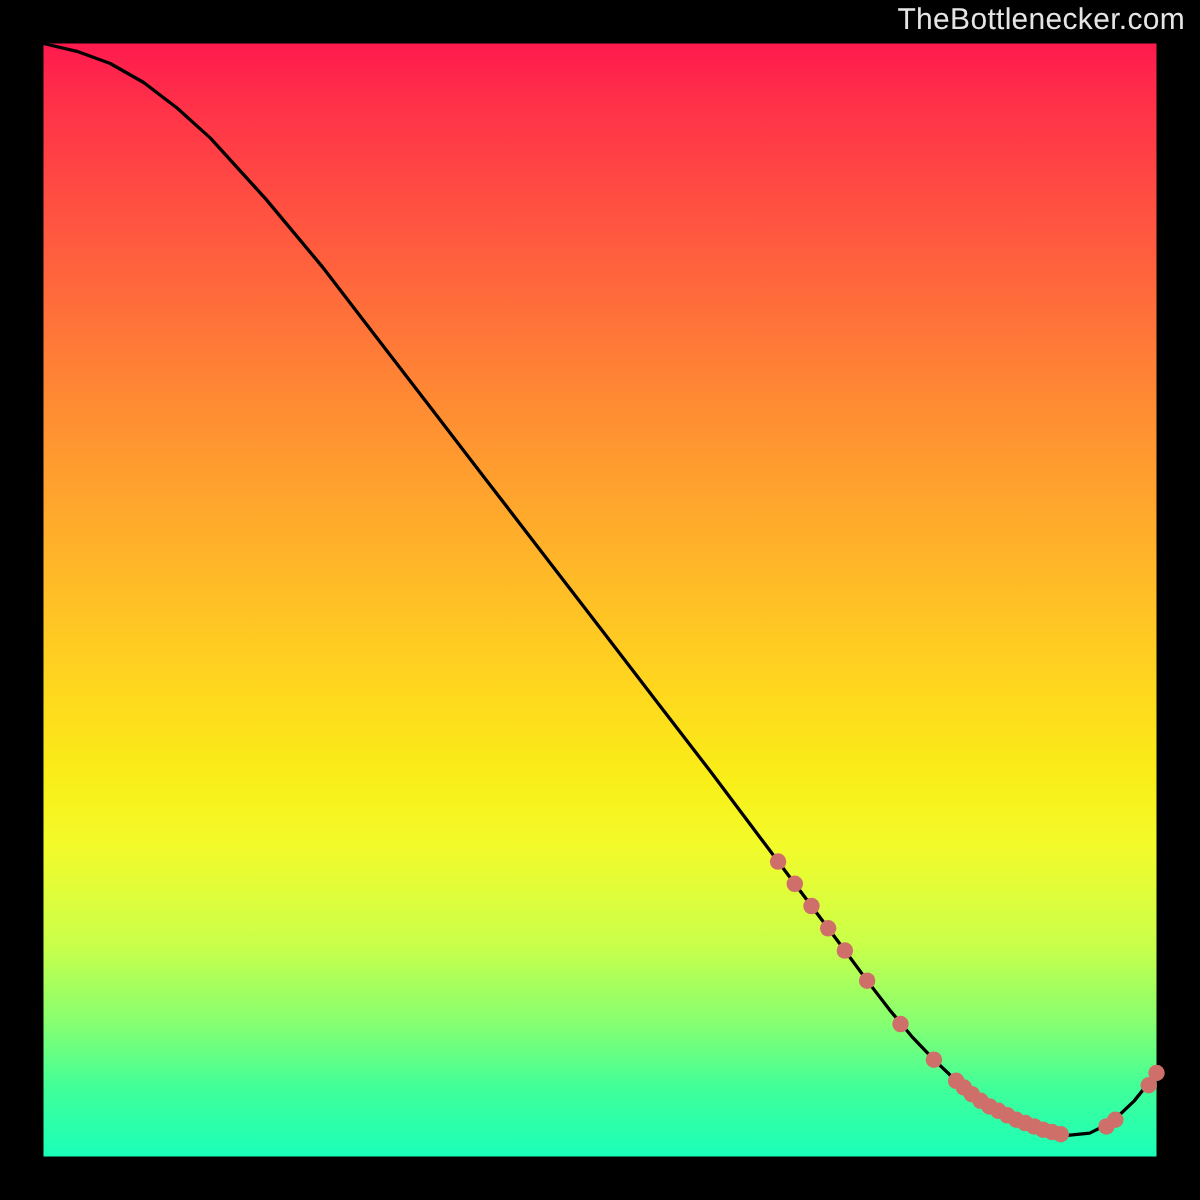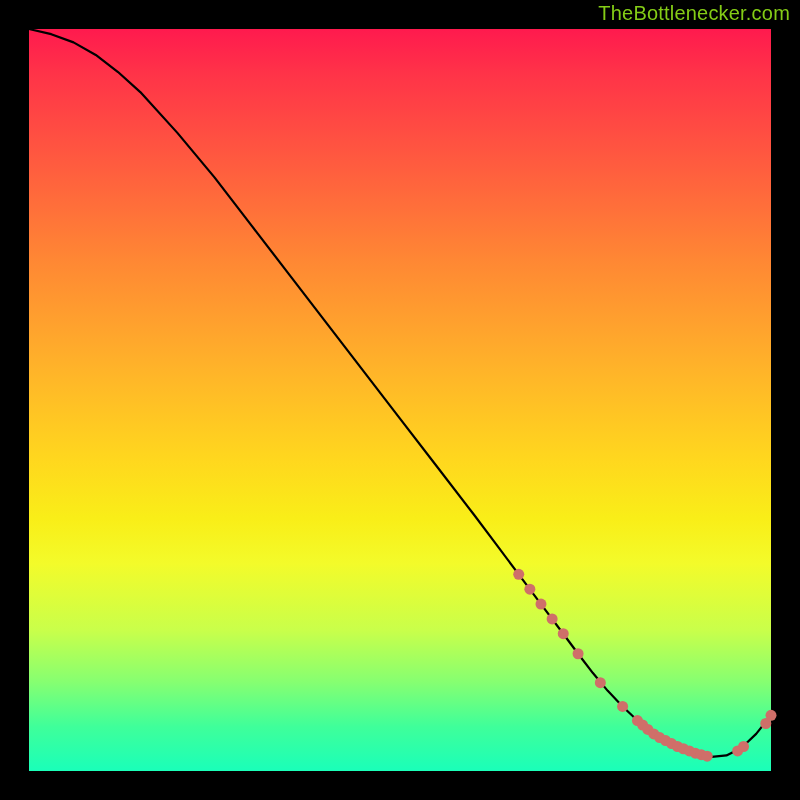--- a/index.html
+++ b/index.html
@@ -14,21 +14,21 @@
   .frame {
     position: relative;
     width: 800px;
     height: 800px;
     background: #000;
   }
   .attribution {
     position: absolute;
     top: 2px;
     right: 10px;
-    color: #84cc16;
+    color: #e5e5e5;
     font-size: 20px;
     letter-spacing: 0.2px;
     font-weight: 400;
   }
   .plot-bg {
     position: absolute;
     left: 29px;
     top: 29px;
     width: 742px;
     height: 742px;

